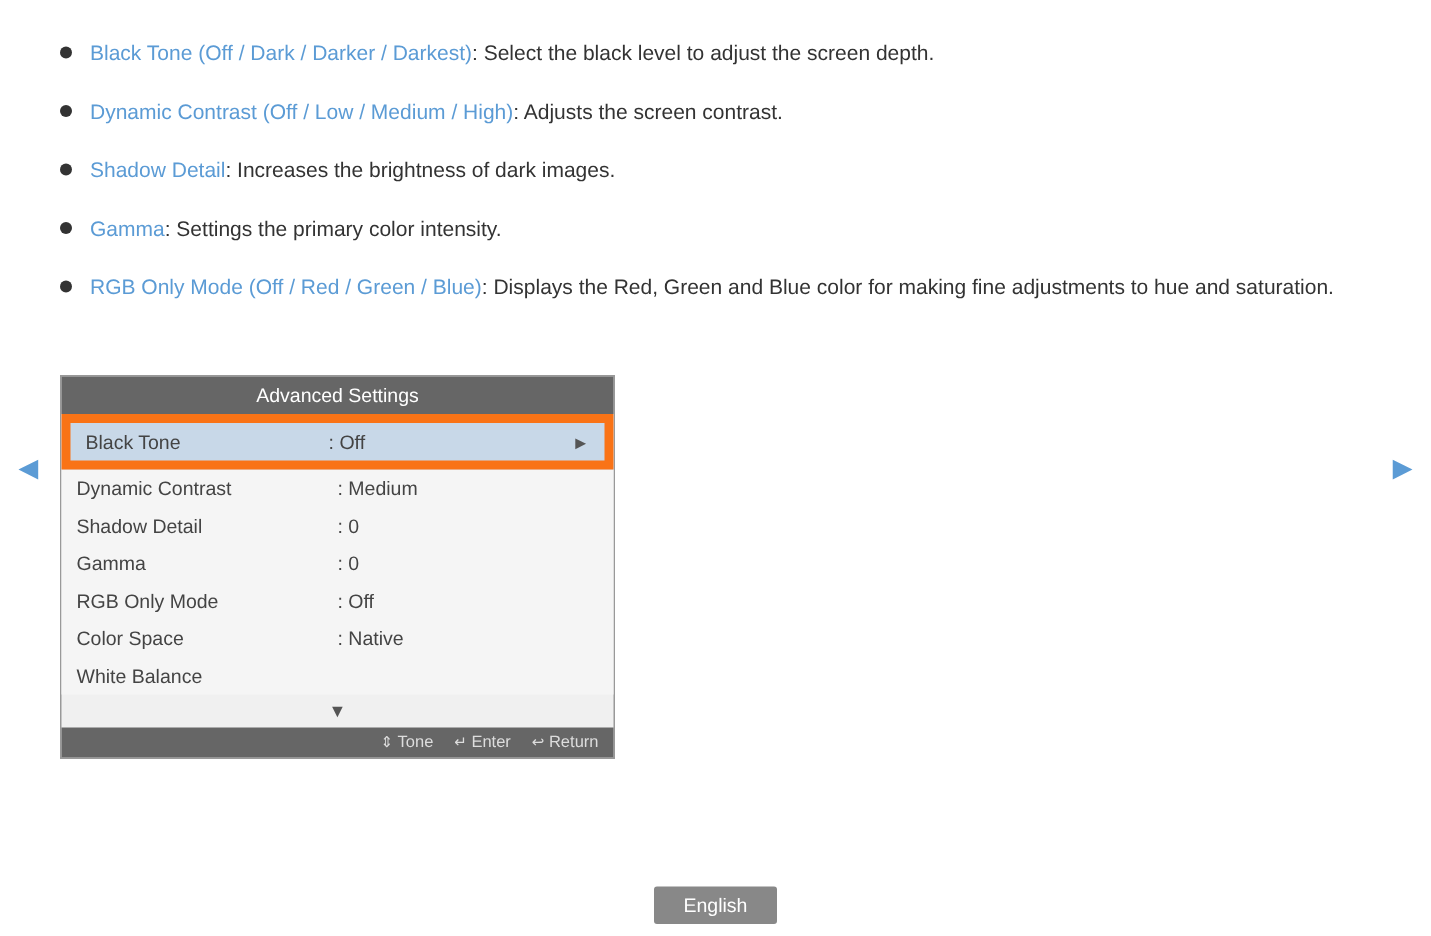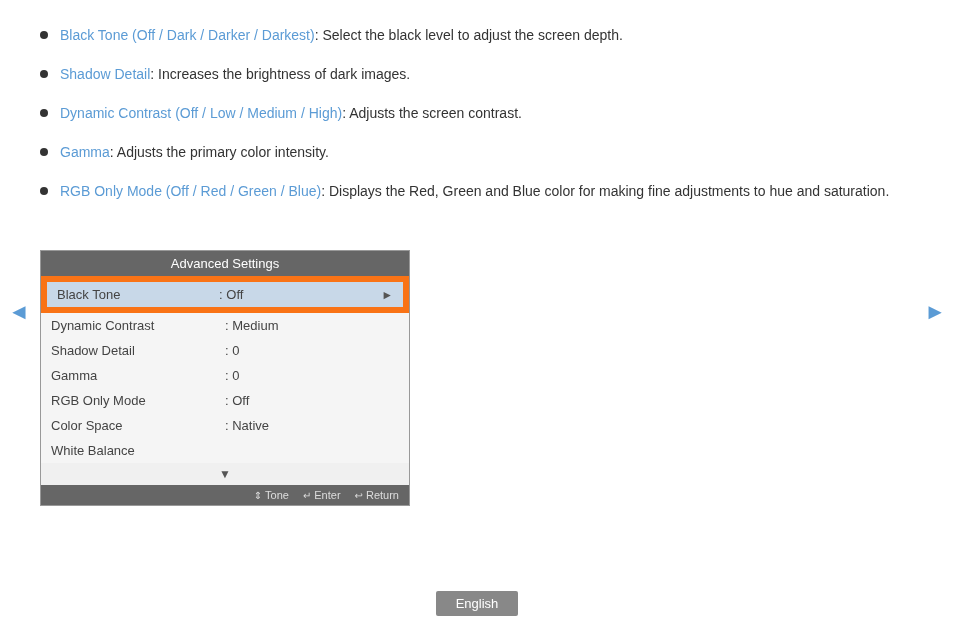--- a/index.html
+++ b/index.html
@@ -196,29 +196,29 @@
 <div class="main-content">
 
   <div class="bullet-list">
     <ul id="bullet-list-container">
         <li>
           <div class="bullet-dot"></div>
           <div class="bullet-text"><span class="link-blue">Black Tone (Off / Dark / Darker / Darkest)</span><span>: Select the black level to adjust the screen depth.</span></div>
         </li>
         <li>
           <div class="bullet-dot"></div>
+          <div class="bullet-text"><span class="link-blue">Dynamic Contrast (Off / Low / Medium / High)</span><span>: Adjusts the screen contrast.</span></div>
+        </li>
+        <li>
+          <div class="bullet-dot"></div>
           <div class="bullet-text"><span class="link-blue">Shadow Detail</span><span>: Increases the brightness of dark images.</span></div>
         </li>
         <li>
           <div class="bullet-dot"></div>
-          <div class="bullet-text"><span class="link-blue">Dynamic Contrast (Off / Low / Medium / High)</span><span>: Adjusts the screen contrast.</span></div>
-        </li>
-        <li>
-          <div class="bullet-dot"></div>
-          <div class="bullet-text"><span class="link-blue">Gamma</span><span>: Adjusts the primary color intensity.</span></div>
+          <div class="bullet-text"><span class="link-blue">Gamma</span><span>: Settings the primary color intensity.</span></div>
         </li>
         <li>
           <div class="bullet-dot"></div>
           <div class="bullet-text"><span class="link-blue">RGB Only Mode (Off / Red / Green / Blue)</span><span>: Displays the Red, Green and Blue color for making fine adjustments to hue and saturation.</span></div>
         </li>
       </ul>
   </div>
 
   <div class="settings-panel">
     <div class="settings-panel-inner">

